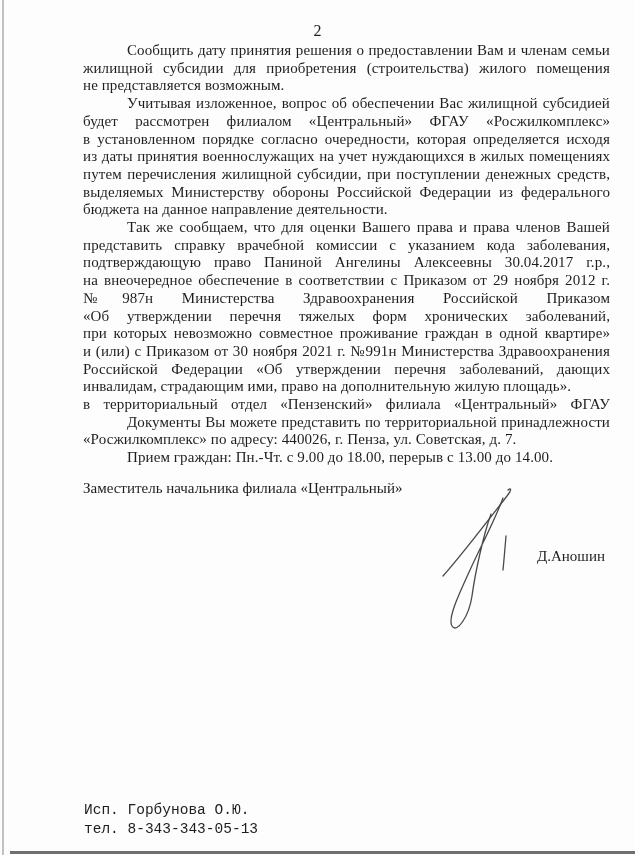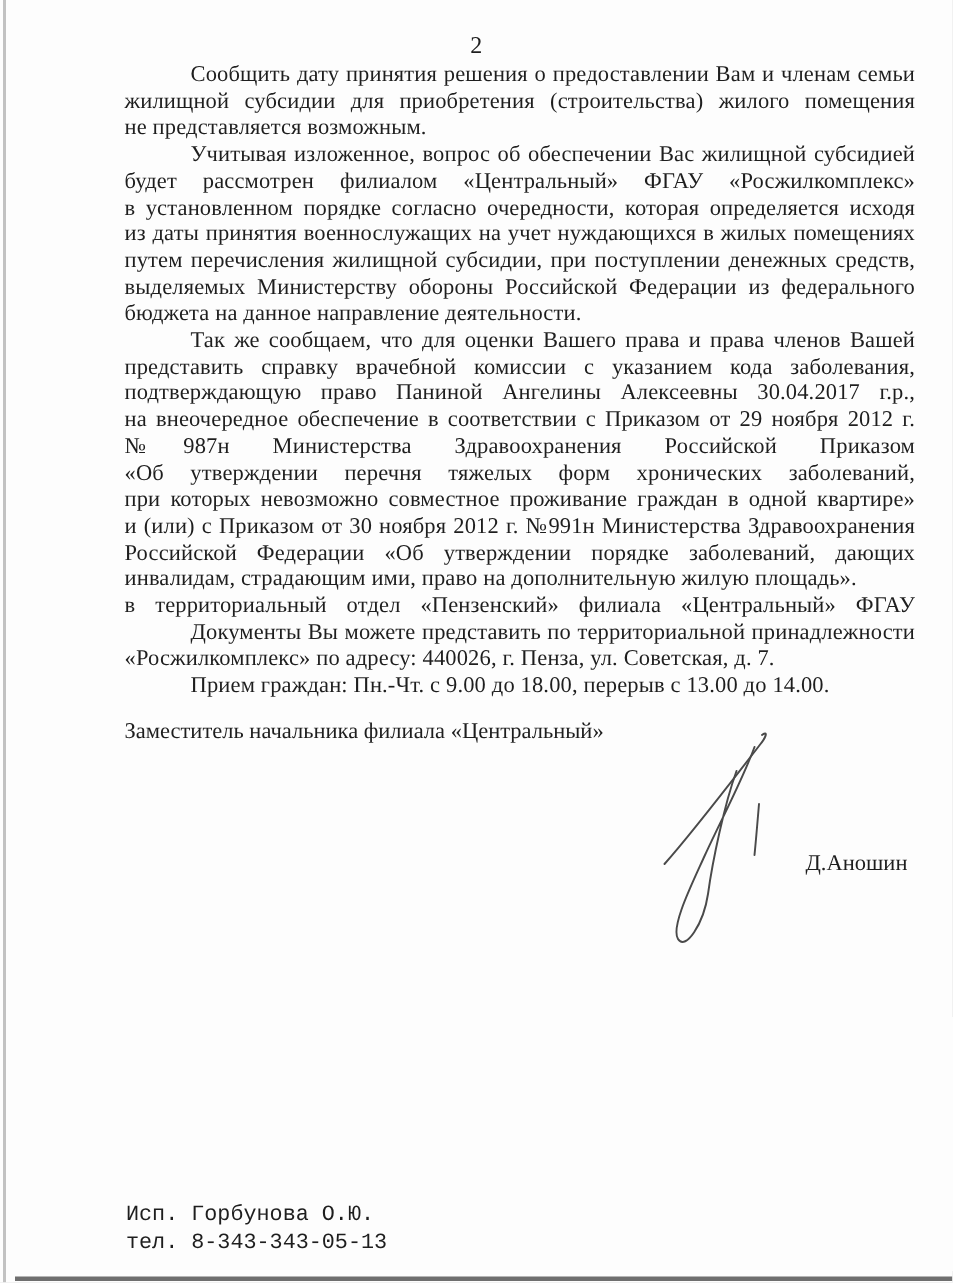--- a/index.html
+++ b/index.html
@@ -61,21 +61,20 @@
   }
   .signature-wrap {
     position: absolute;
     left: 425px; top: 478px;
     width: 105px; height: 155px;
   }
   .signer-name {
     position: absolute;
     left: 537px; top: 548px;
     font-size: 15px;
-    margin-top: 20px;
   }
   .doc-footer {
     position: absolute;
     left: 84px; top: 801px;
     font-size: 14.5px;
     line-height: 18.5px;
     font-family: Liberation Mono, monospace;
   }
 </style>
 </head>
@@ -104,22 +103,22 @@
         <div class="line last">бюджета на данное направление деятельности.</div>
       </div>
       <div class="para">
         <div class="line first">Так же сообщаем, что для оценки Вашего права и права членов Вашей</div>
         <div class="line">представить справку врачебной комиссии с указанием кода заболевания,</div>
         <div class="line">подтверждающую право Паниной Ангелины Алексеевны 30.04.2017 г.р.,</div>
         <div class="line">на внеочередное обеспечение в соответствии с Приказом от 29 ноября 2012 г.</div>
         <div class="line">№987н Министерства Здравоохранения Российской Приказом</div>
         <div class="line">«Об утверждении перечня тяжелых форм хронических заболеваний,</div>
         <div class="line">при которых невозможно совместное проживание граждан в одной квартире»</div>
-        <div class="line">и (или) с Приказом от 30 ноября 2012 г. №991н Министерства Здравоохранения</div>
-        <div class="line">Российской Федерации «Об утверждении порядке заболеваний, дающих</div>
+        <div class="line">и (или) с Приказом от 30 ноября 2021 г. №991н Министерства Здравоохранения</div>
+        <div class="line">Российской Федерации «Об утверждении перечня заболеваний, дающих</div>
         <div class="line last">инвалидам, страдающим ими, право на дополнительную жилую площадь».</div>
       </div>
       <div class="para">
         <div class="line">в территориальный отдел «Пензенский» филиала «Центральный» ФГАУ</div>
         <div class="line first">Документы Вы можете представить по территориальной принадлежности</div>
         <div class="line last">«Росжилкомплекс» по адресу: 440026, г. Пенза, ул. Советская, д. 7.</div>
       </div>
       <div class="para">
         <div class="line first last">Прием граждан: Пн.-Чт. с 9.00 до 18.00, перерыв с 13.00 до 14.00.</div>
       </div>

